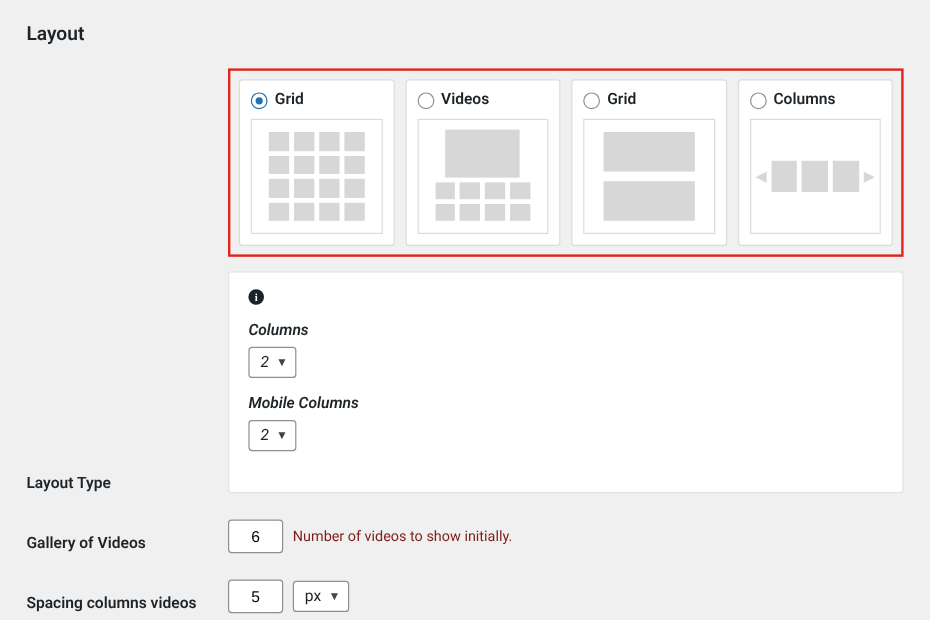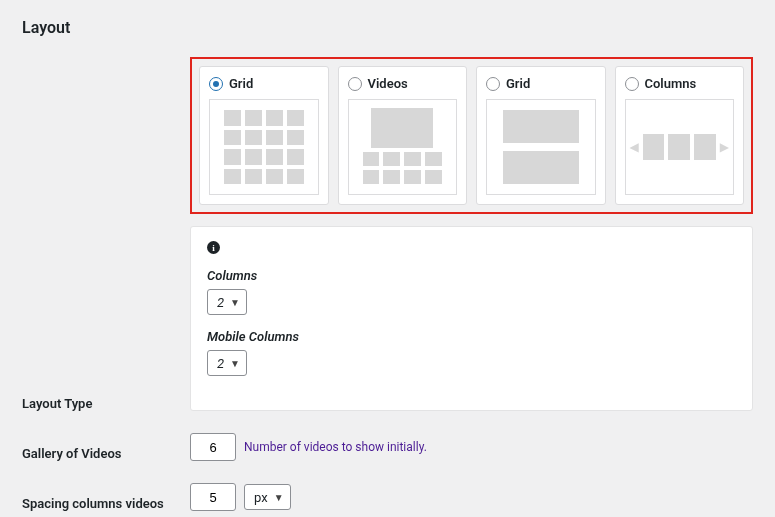--- a/index.html
+++ b/index.html
@@ -147,21 +147,21 @@
     background:#fff;
     height:28px;
     width:46px;
     padding:0 8px;
     font-size:13px;
     text-align:center;
   }
 
   .inline-help {
     font-size:12px;
-    color:#4c1d95;
+    color:#7f1d1d;
     margin-left:8px;
   }
 
   .save-btn {
     background:#2271b1;
     border:1px solid #2271b1;
     color:#fff;
     font-size:13px;
     padding:6px 12px;
     border-radius:3px;

